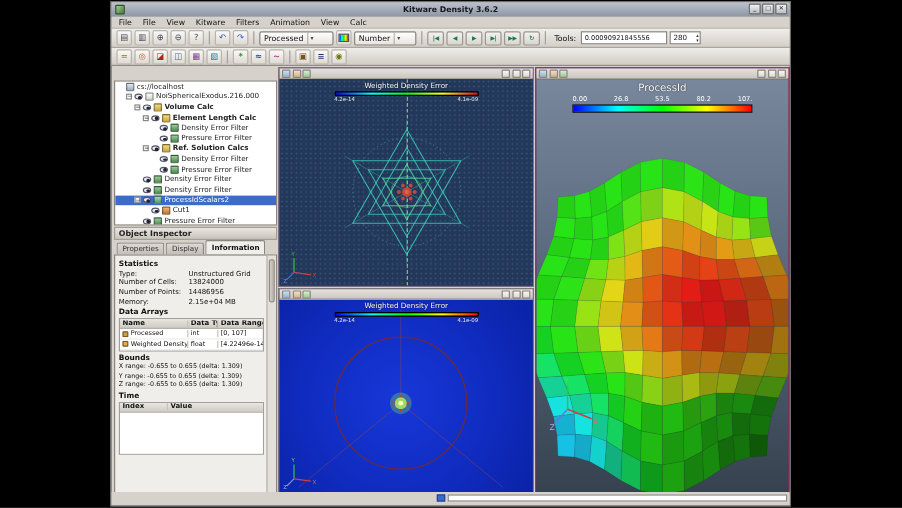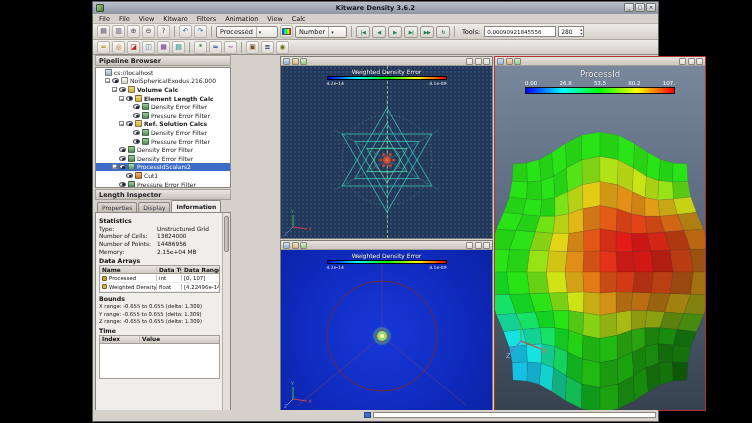--- a/index.html
+++ b/index.html
@@ -63,21 +63,21 @@
   .da-head{display:flex;background:linear-gradient(#e8e5e0,#cfccc5);font-weight:bold;height:8px;border-bottom:1px solid #a39e96;align-items:center;}
   .da-c1{width:57px;padding-left:2px;border-right:1px solid #c6c2bb;white-space:nowrap;overflow:hidden;display:flex;align-items:center;gap:2px;}
   .da-c2{width:25px;padding-left:2px;border-right:1px solid #c6c2bb;white-space:nowrap;overflow:hidden;}
   .da-c3{flex:1;padding-left:2px;white-space:nowrap;overflow:hidden;}
   .da-row{display:flex;height:8.6px;align-items:center;border-bottom:1px solid #eeeceb;font-size:5.4px;}
   .aicon{width:5px;height:5px;border-radius:1px;flex:none;border:0.5px solid #7a5a20;}
   .a-int{background:#d0a040;} .a-float{background:#e0b050;}
   .bline{height:7.4px;white-space:nowrap;font-size:5.3px;display:flex;align-items:center;}
   .time-body{height:34px;background:#fff;}
   
-  .view{position:absolute;background:#4c1d95;border:1px solid #7d7973;margin-left:48px;}
+  .view{position:absolute;background:#4c1d95;border:1px solid #7d7973;}
   .view.rv{border:1px solid #b03232;}
   .view-tb{height:9px;background:linear-gradient(#e5e2dd,#cbc7c0);border-bottom:1px solid #a49f97;display:flex;align-items:center;padding:0 2px;gap:1.5px;}
   .vtb-btn{width:7px;height:7px;border:0.5px solid #8a867e;border-radius:1px;background:linear-gradient(#f8f7f5,#dcd9d3);}
   .vtb-btn.b1{background:linear-gradient(#cfe0f5,#8fb0d8);} .vtb-btn.b2{background:linear-gradient(#f5e0c0,#d8b080);} .vtb-btn.b3{background:linear-gradient(#d8f0d0,#98c890);}
   .vtb-sp{flex:1;}
   .canvas{position:absolute;left:0;right:0;top:9px;bottom:0;overflow:hidden;}
   .tl-canvas{background-color:#22375a;background-image:radial-gradient(rgba(110,165,180,.30) 0.5px,transparent 1px);background-size:4px 4px;}
   .bl-canvas{background:radial-gradient(circle at 47% 52%,#1737d8 0%,#102cc0 55%,#0a22a4 100%);}
   .rv-canvas{background:linear-gradient(#78879c 0%,#5d6c81 40%,#36424f 100%);}
   .vline{position:absolute;left:106px;top:0;bottom:0;width:0;border-left:1px dashed rgba(205,225,120,.7);}
@@ -219,23 +219,20 @@
         <span class="g10">▣</span>
       </div>
     <div class="glyph-btn">
         <span class="g11">≡</span>
       </div>
     <div class="glyph-btn">
         <span class="g12">◉</span>
       </div>
   </div>
 
-  <div class="panel-title" style="top:53px;">
-      <span>Pipeline Browser</span>
-    </div>
   <div class="tree">
     <div class="trow" style="padding-left:2px;">
         <span class="expsp"></span>
         <span class="ticon ic-server"></span>
         <span class="tlab">cs://localhost</span>
       </div>
     <div class="trow" style="padding-left:9px;">
         <span class="exp">−</span>
         <span class="eye"></span>
         <span class="ticon ic-file"></span>
@@ -309,21 +306,21 @@
       </div>
     <div class="trow" style="padding-left:16px;">
         <span class="expsp"></span>
         <span class="eye"></span>
         <span class="ticon ic-filter"></span>
         <span class="tlab">Pressure Error Filter</span>
       </div>
   </div>
 
   <div class="panel-title" style="top:187px;">
-      <span>Length Inspector</span>
+      <span>Object Inspector</span>
     </div>
   <div class="tabs">
     <div class="tab">Properties</div>
     <div class="tab">Display</div>
     <div class="tab active">Information</div>
   </div>
   <div class="oi-content">
     <div class="oi-h">Statistics</div>
     <div class="stat-row">
         <span class="stat-label">Type:</span>

